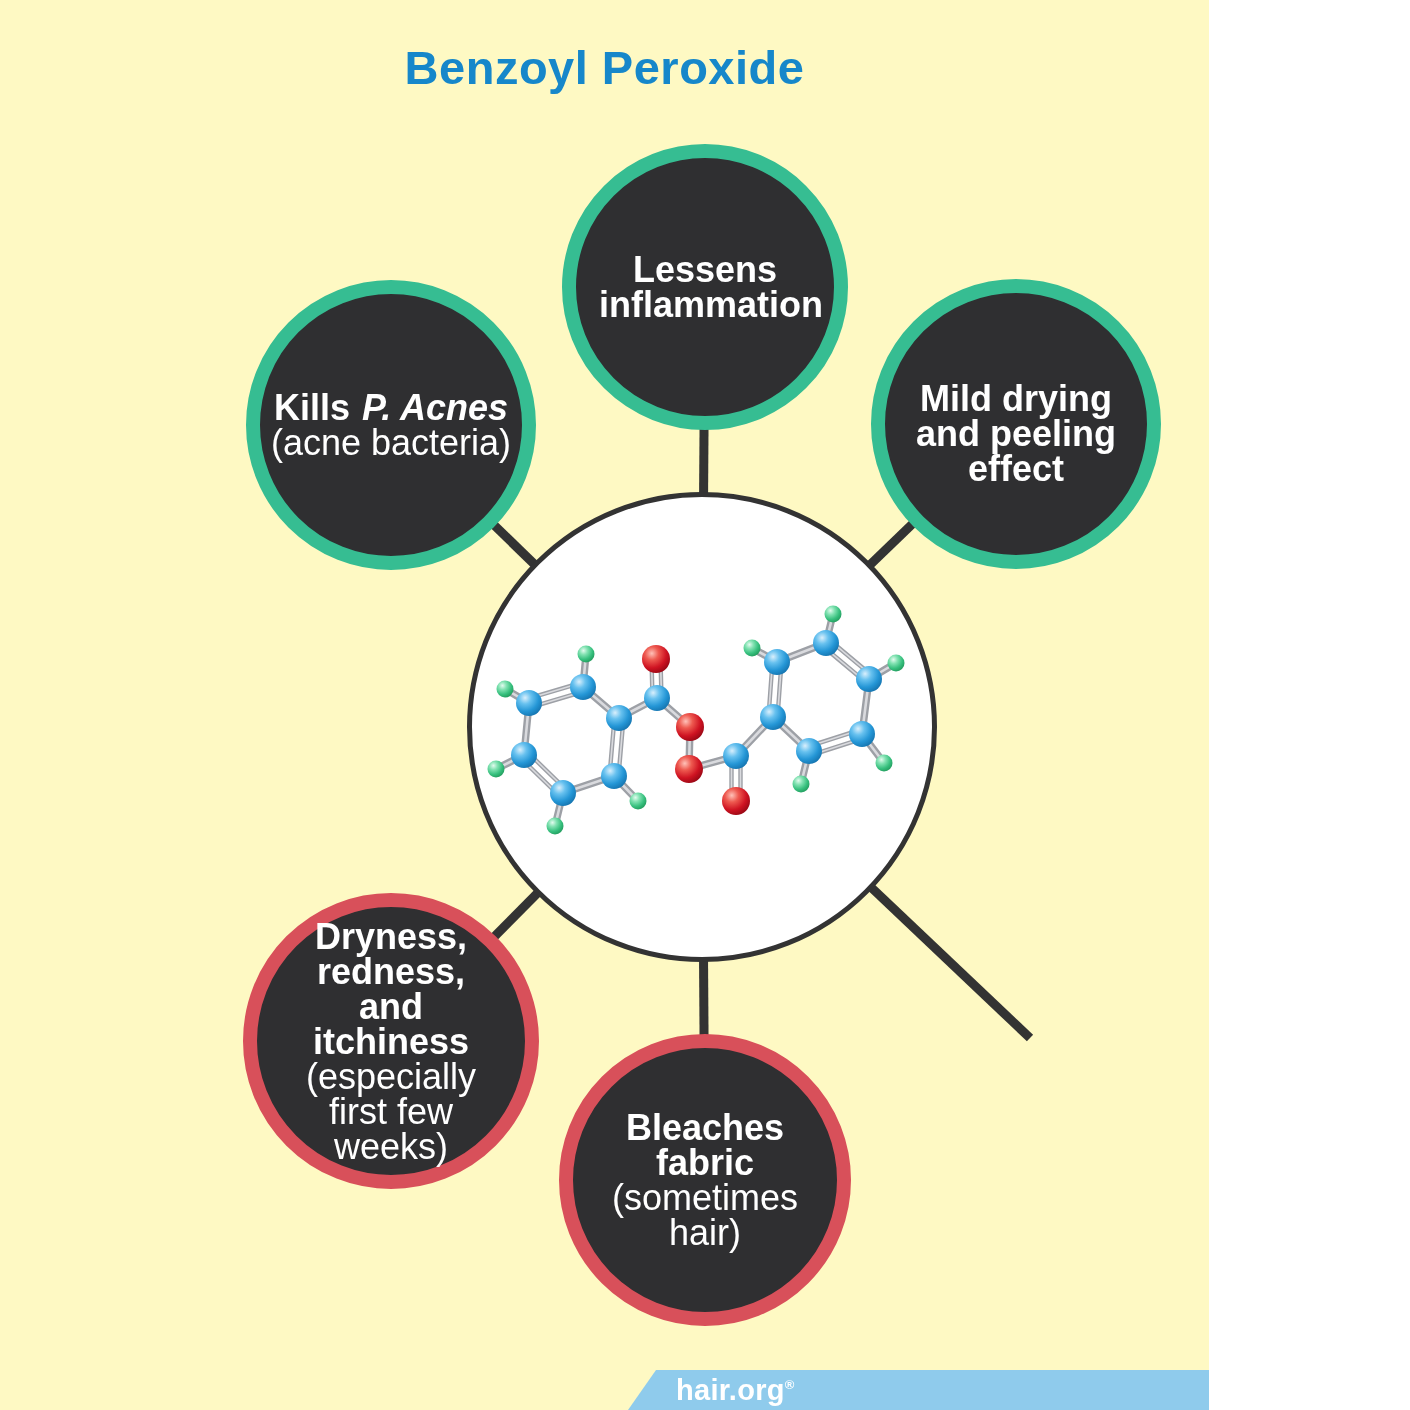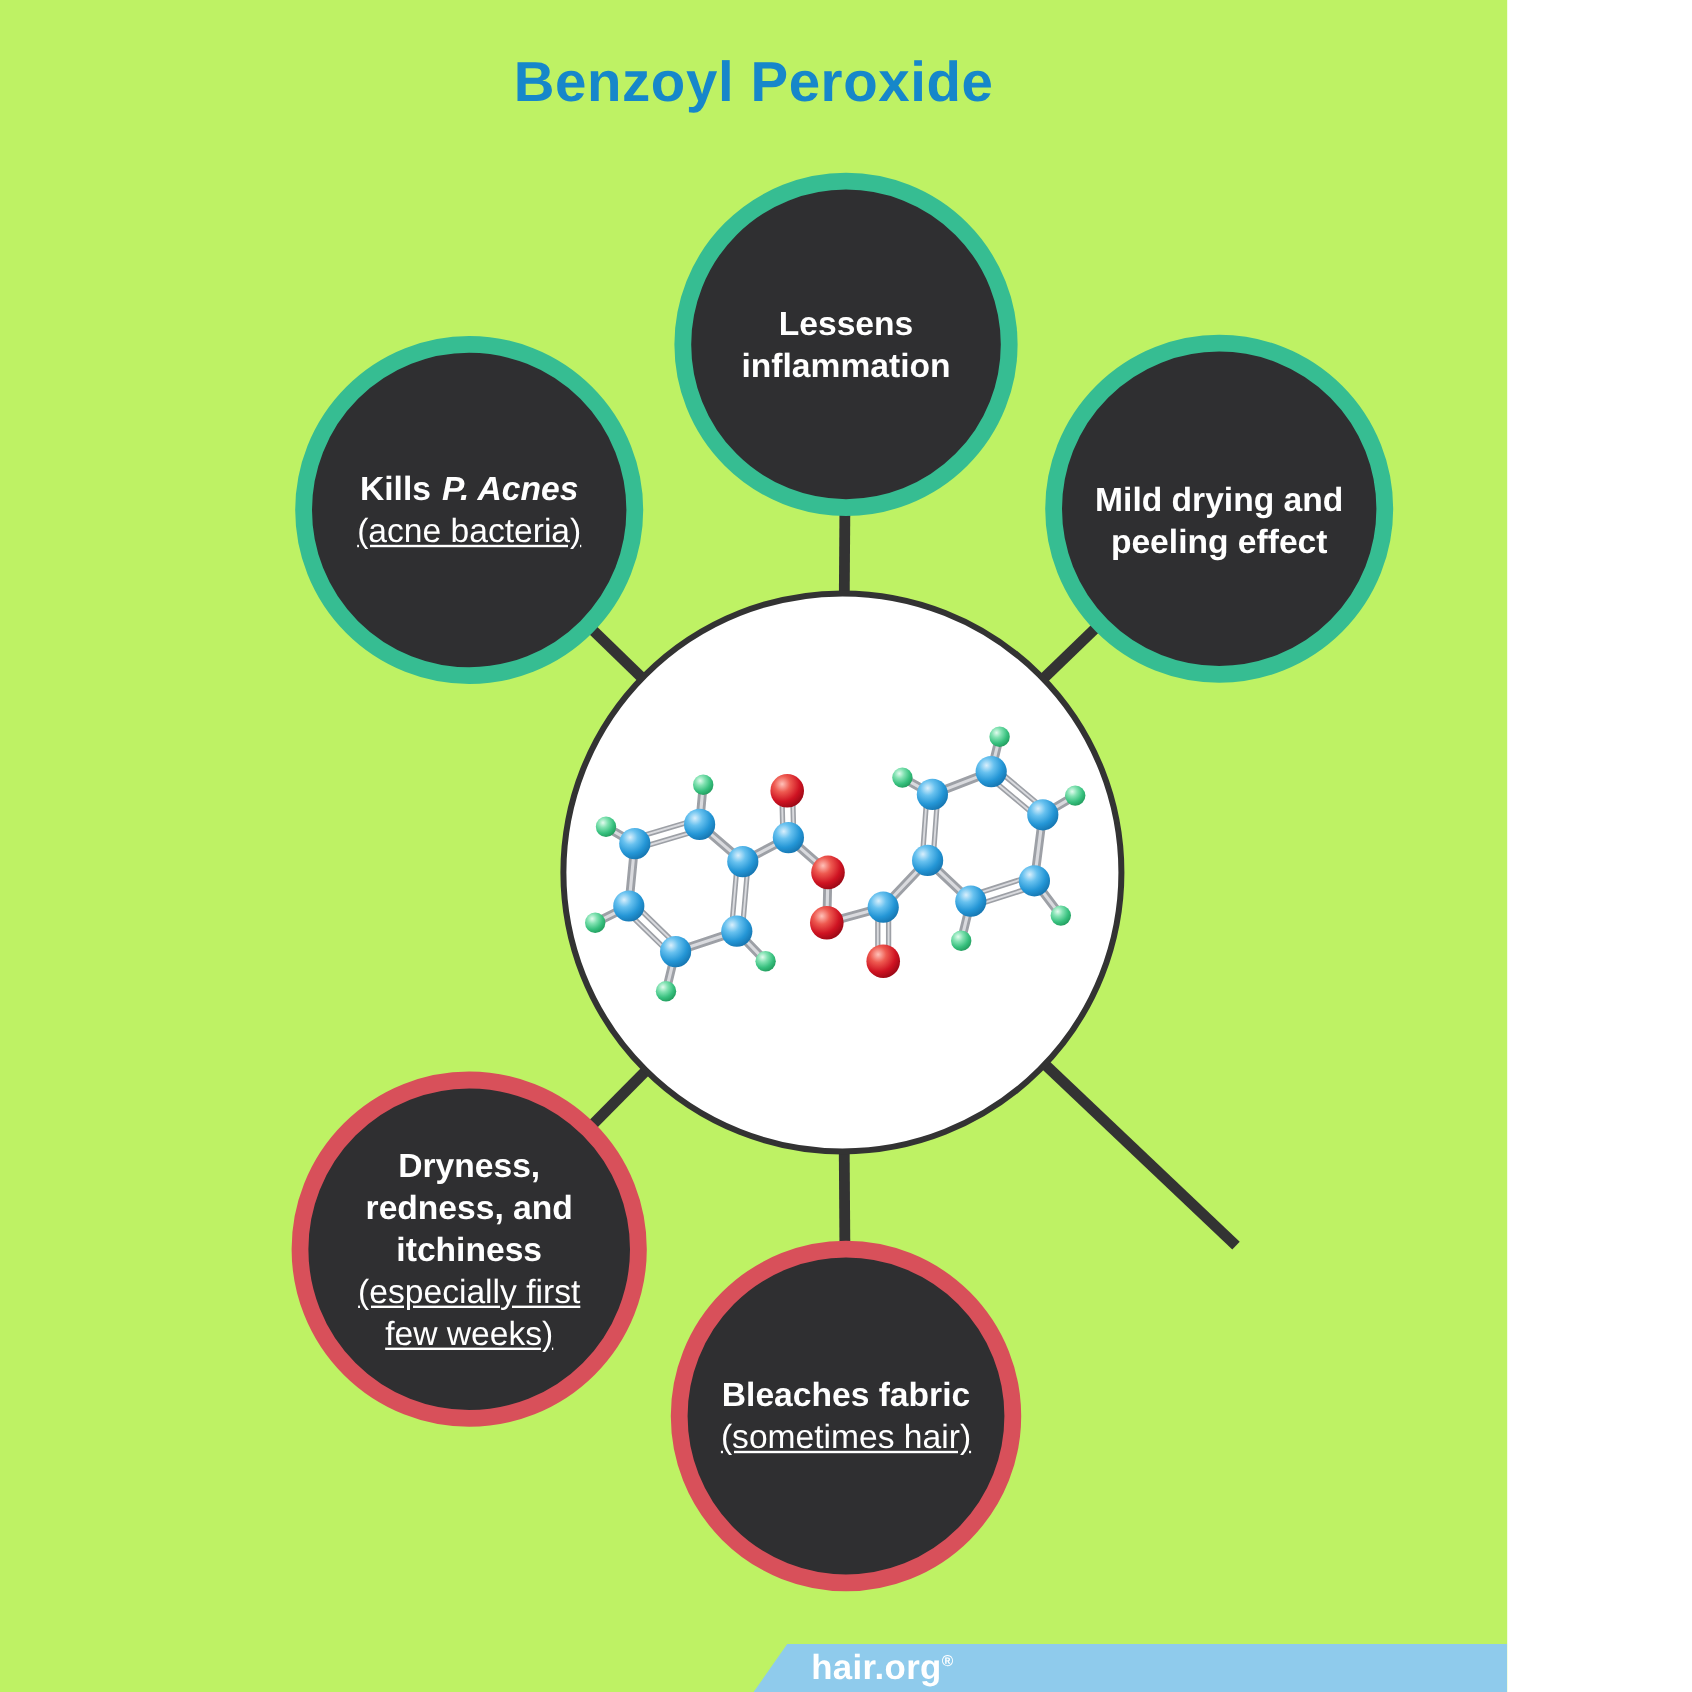--- a/index.html
+++ b/index.html
@@ -1,34 +1,34 @@
 <!DOCTYPE html>
 <html><head>
 <meta charset="utf-8">
 <style>
   html,body{margin:0;padding:0;background:#ffffff;}
   .canvas{
     position:relative;width:1209px;height:1410px;overflow:hidden;
-    background:#bef264;font-family:"Liberation Sans",sans-serif;padding-left:47px;
+    background:#fef9c3;font-family:"Liberation Sans",sans-serif;
   }
   .title{
     position:absolute;top:40px;left:0;right:0;text-align:center;
     font-size:47px;font-weight:bold;color:#1687ca;letter-spacing:.5px;
   }
   #connector-layer{position:absolute;left:0;top:0;z-index:0;}
   .node{
     position:absolute;z-index:1;border-radius:50%;background:#2f2f31;
     box-sizing:border-box;display:flex;align-items:center;justify-content:center;
     text-align:center;color:#ffffff;
   }
   .benefit{border:14px solid #36bd92;}
   .risk{border:14px solid #d8505a;}
-  .node .txt{font-size:28px;line-height:35px;}
+  .node .txt{font-size:36px;line-height:35px;}
   .heading{font-weight:bold;display:block;margin:0 auto;}
-  .sub{font-weight:normal;display:block;margin:0 auto;text-decoration:underline;}
+  .sub{font-weight:normal;display:block;margin:0 auto;}
   .prefix{margin-right:.05em;}
   .it{font-style:italic;margin-left:.28em;}
   .n0{left:562px;top:144px;width:286px;height:286px;}
   .n0 .heading{max-width:212px;}
   .n1{left:246px;top:280px;width:290px;height:290px;}
   .n1 .heading,.n1 .sub{max-width:252px;text-align:center;}
   .n2{left:871px;top:279px;width:290px;height:290px;}
   .n2 .heading{max-width:238px;margin-top:19px;}
   .n3{left:243px;top:893px;width:296px;height:296px;}
   .n3 .heading{max-width:185px;}

